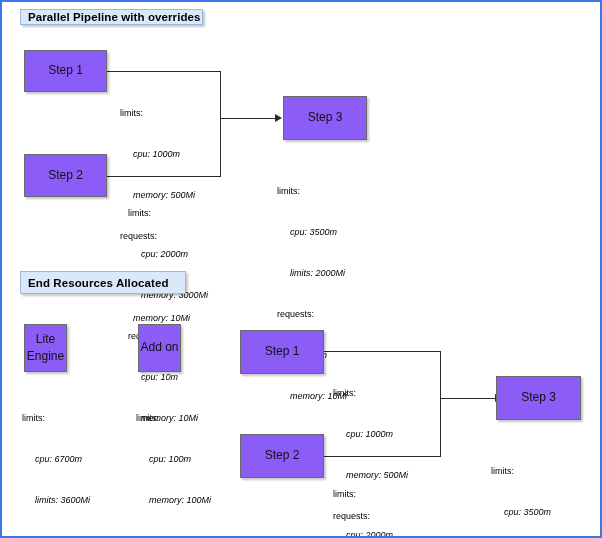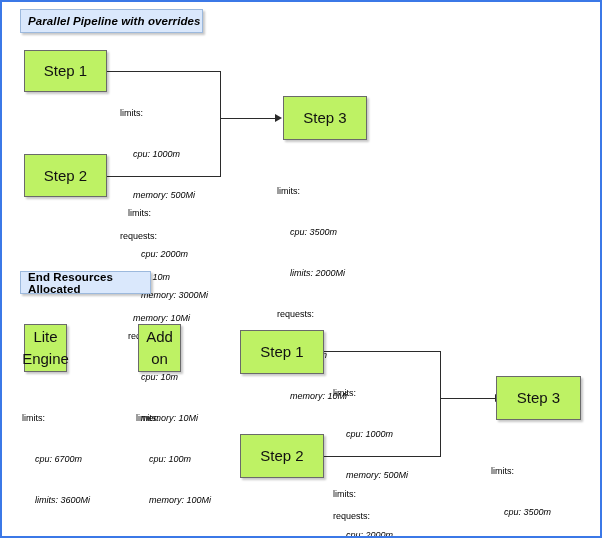--- a/index.html
+++ b/index.html
@@ -23,28 +23,28 @@
     letter-spacing:0.1px;
     display:flex;
     align-items:center;
     padding-left:7px;
     box-sizing:border-box;
     box-shadow:2px 2px 2px rgba(0,0,0,0.22);
   }
   
   .node{
     position:absolute;
-    background:#bef264;
+    background:#8b5cf6;
     border:1px solid #6a6a6a;
     box-sizing:border-box;
     display:flex;
     align-items:center;
     justify-content:center;
     text-align:center;
-    font-size:15px;
+    font-size:12px;
     color:#111111;
     line-height:1.45;
     box-shadow:2px 2px 2px rgba(0,0,0,0.22);
   }
   
   .res{
     position:absolute;
     font-size:9px;
     color:#000000;
     line-height:1.52;
@@ -62,21 +62,21 @@
     border-top:4px solid transparent;
     border-bottom:4px solid transparent;
     border-left:7px solid #2b2b2b;
   }
 </style>
 </head>
 <body>
 
 <div id="canvas">
 
-  <div class="banner" style="left:18px;top:7px;width:183px;height:24px;font-style:italic;">
+  <div class="banner" style="left:18px;top:7px;width:183px;height:16px;">
     <span>Parallel Pipeline with  overrides</span>
   </div>
 
   <div class="ln lh" style="left:105px;top:69px;width:114px;"></div>
   <div class="ln lv" style="left:218px;top:69px;height:105px;"></div>
   <div class="ln lh" style="left:105px;top:174px;width:114px;"></div>
   <div class="ln lh" style="left:218px;top:116px;width:56px;"></div>
   <div class="arrow" style="left:273px;top:112px;"></div>
 
   <div class="node" style="left:22px;top:48px;width:83px;height:42px;">
@@ -111,21 +111,21 @@
 
   <div class="res" style="left:275px;top:156px;">
     <span class="hd">limits:</span>
     <span class="ind">cpu: 3500m</span>
     <span class="ind">limits: 2000Mi</span>
     <span class="hd">requests:</span>
     <span class="ind">cpu: 10m</span>
     <span class="ind">memory: 10Mi</span>
   </div>
 
-  <div class="banner" style="left:18px;top:269px;width:131px;height:23px;">
+  <div class="banner" style="left:18px;top:269px;width:166px;height:23px;">
     <span>End Resources Allocated</span>
   </div>
 
   <div class="ln lh" style="left:322px;top:349px;width:117px;"></div>
   <div class="ln lv" style="left:438px;top:349px;height:105px;"></div>
   <div class="ln lh" style="left:322px;top:454px;width:117px;"></div>
   <div class="ln lh" style="left:438px;top:396px;width:56px;"></div>
   <div class="arrow" style="left:493px;top:392px;"></div>
 
   <div class="node" style="left:136px;top:322px;width:43px;height:48px;">

